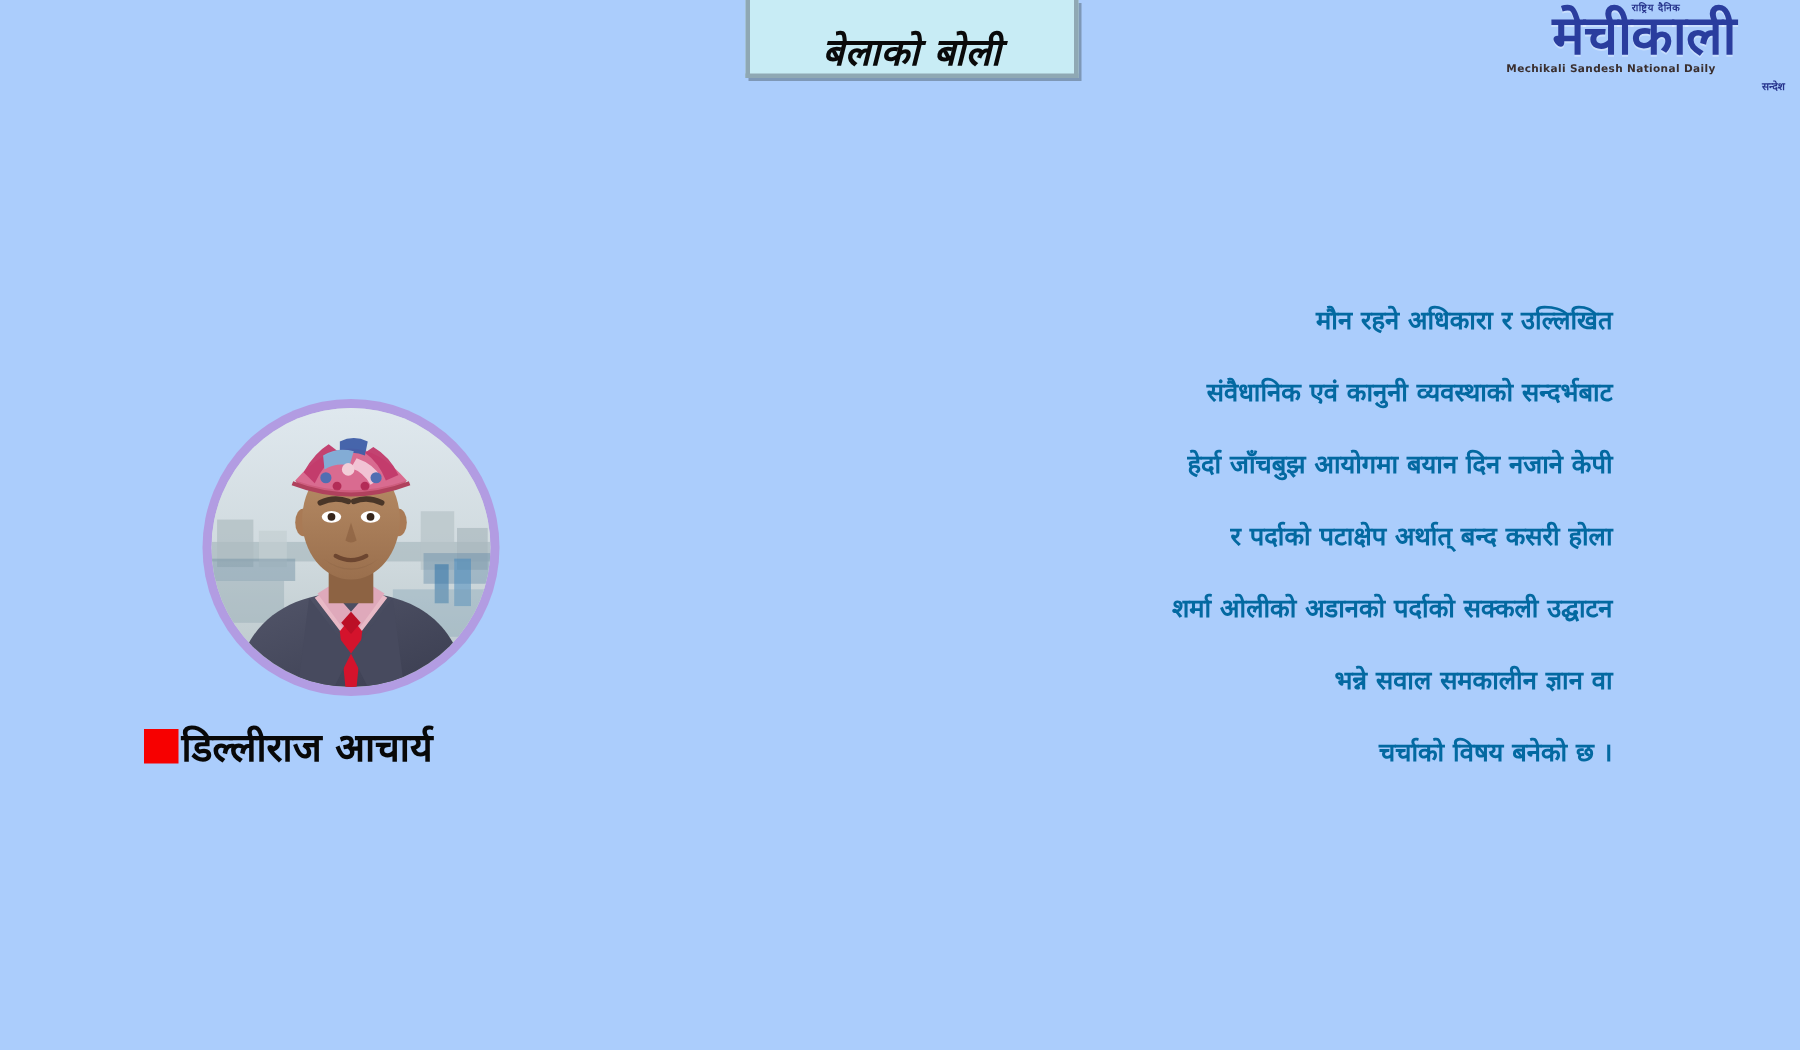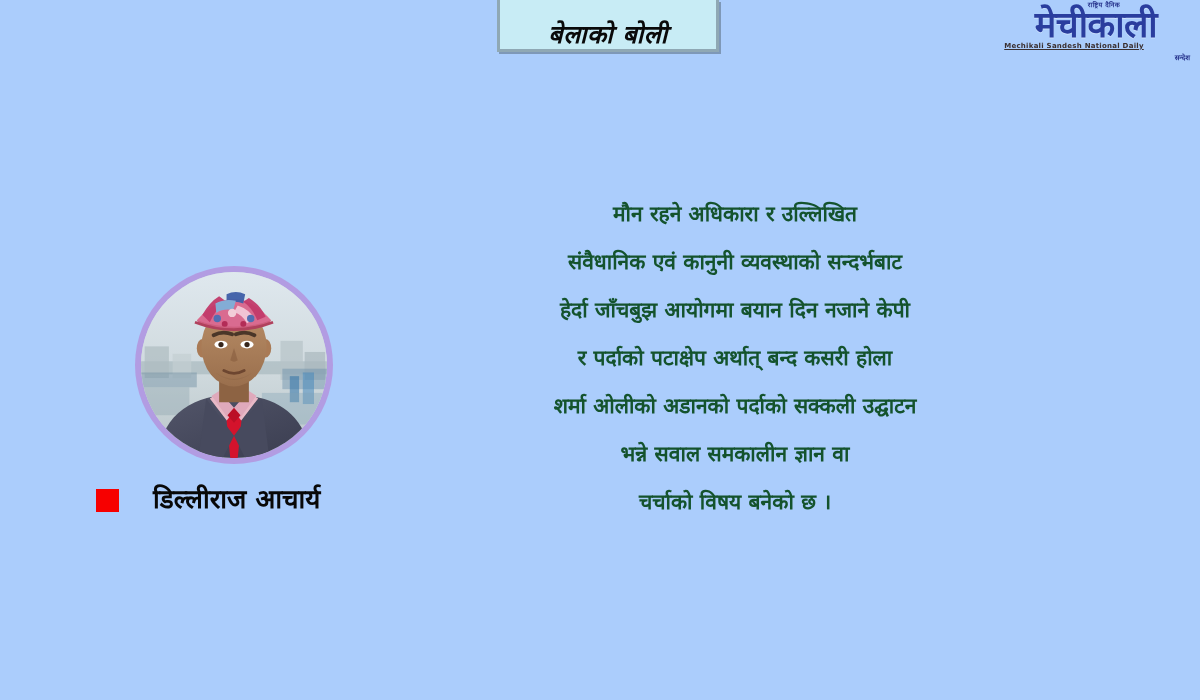--- a/index.html
+++ b/index.html
@@ -62,21 +62,20 @@
     text-shadow:0 1px 0 rgba(255,255,255,0.35);
   }
   #masthead-tagline {
     font-size:7px;
     font-weight:bold;
     color:#3a2f2f;
     letter-spacing:0.25px;
     line-height:1;
     margin-top:1px;
     margin-right:44px;
-    text-decoration:underline;
   }
   #masthead-suffix {
     position:absolute;
     right:2px; bottom:2px;
     font-size:7px;
     font-weight:bold;
     color:#26338c;
     line-height:1;
   }
 
@@ -99,22 +98,22 @@
     overflow:hidden;
     background:#c9d6dd;
   }
   #portrait-photo svg { display:block; width:100%; height:100%; }
 
   
   #caption-row {
     position:absolute;
     left:96px; top:486px;
     display:flex;
-    align-items:flex-end;
-    gap:34px;
+    align-items:flex-start;
+    gap:2px;
   }
   #caption-bullet {
     width:23px; height:23px;
     background:#f70000;
     flex:none;
   }
   #caption-name {
     font-size:26px;
     font-weight:bold;
     color:#080808;
@@ -123,25 +122,26 @@
   }
 
   
   #quote-block {
     position:absolute;
     left:395px; top:190px;
     width:680px;
     text-align:center;
   }
   #quote-block .quote-line {
-    font-size:21px;
-    font-weight:bold;
-    color:#14532d;
+    font-size:17px;
+    font-weight:bold;
+    color:#0369a1;
     line-height:48px;
     white-space:nowrap;
+    text-align:right;
   }
 </style>
 </head>
 <body>
 
 <div id="header-banner">
   <span id="banner-title">बेलाको बोली</span>
 </div>
 
 <div id="masthead">

